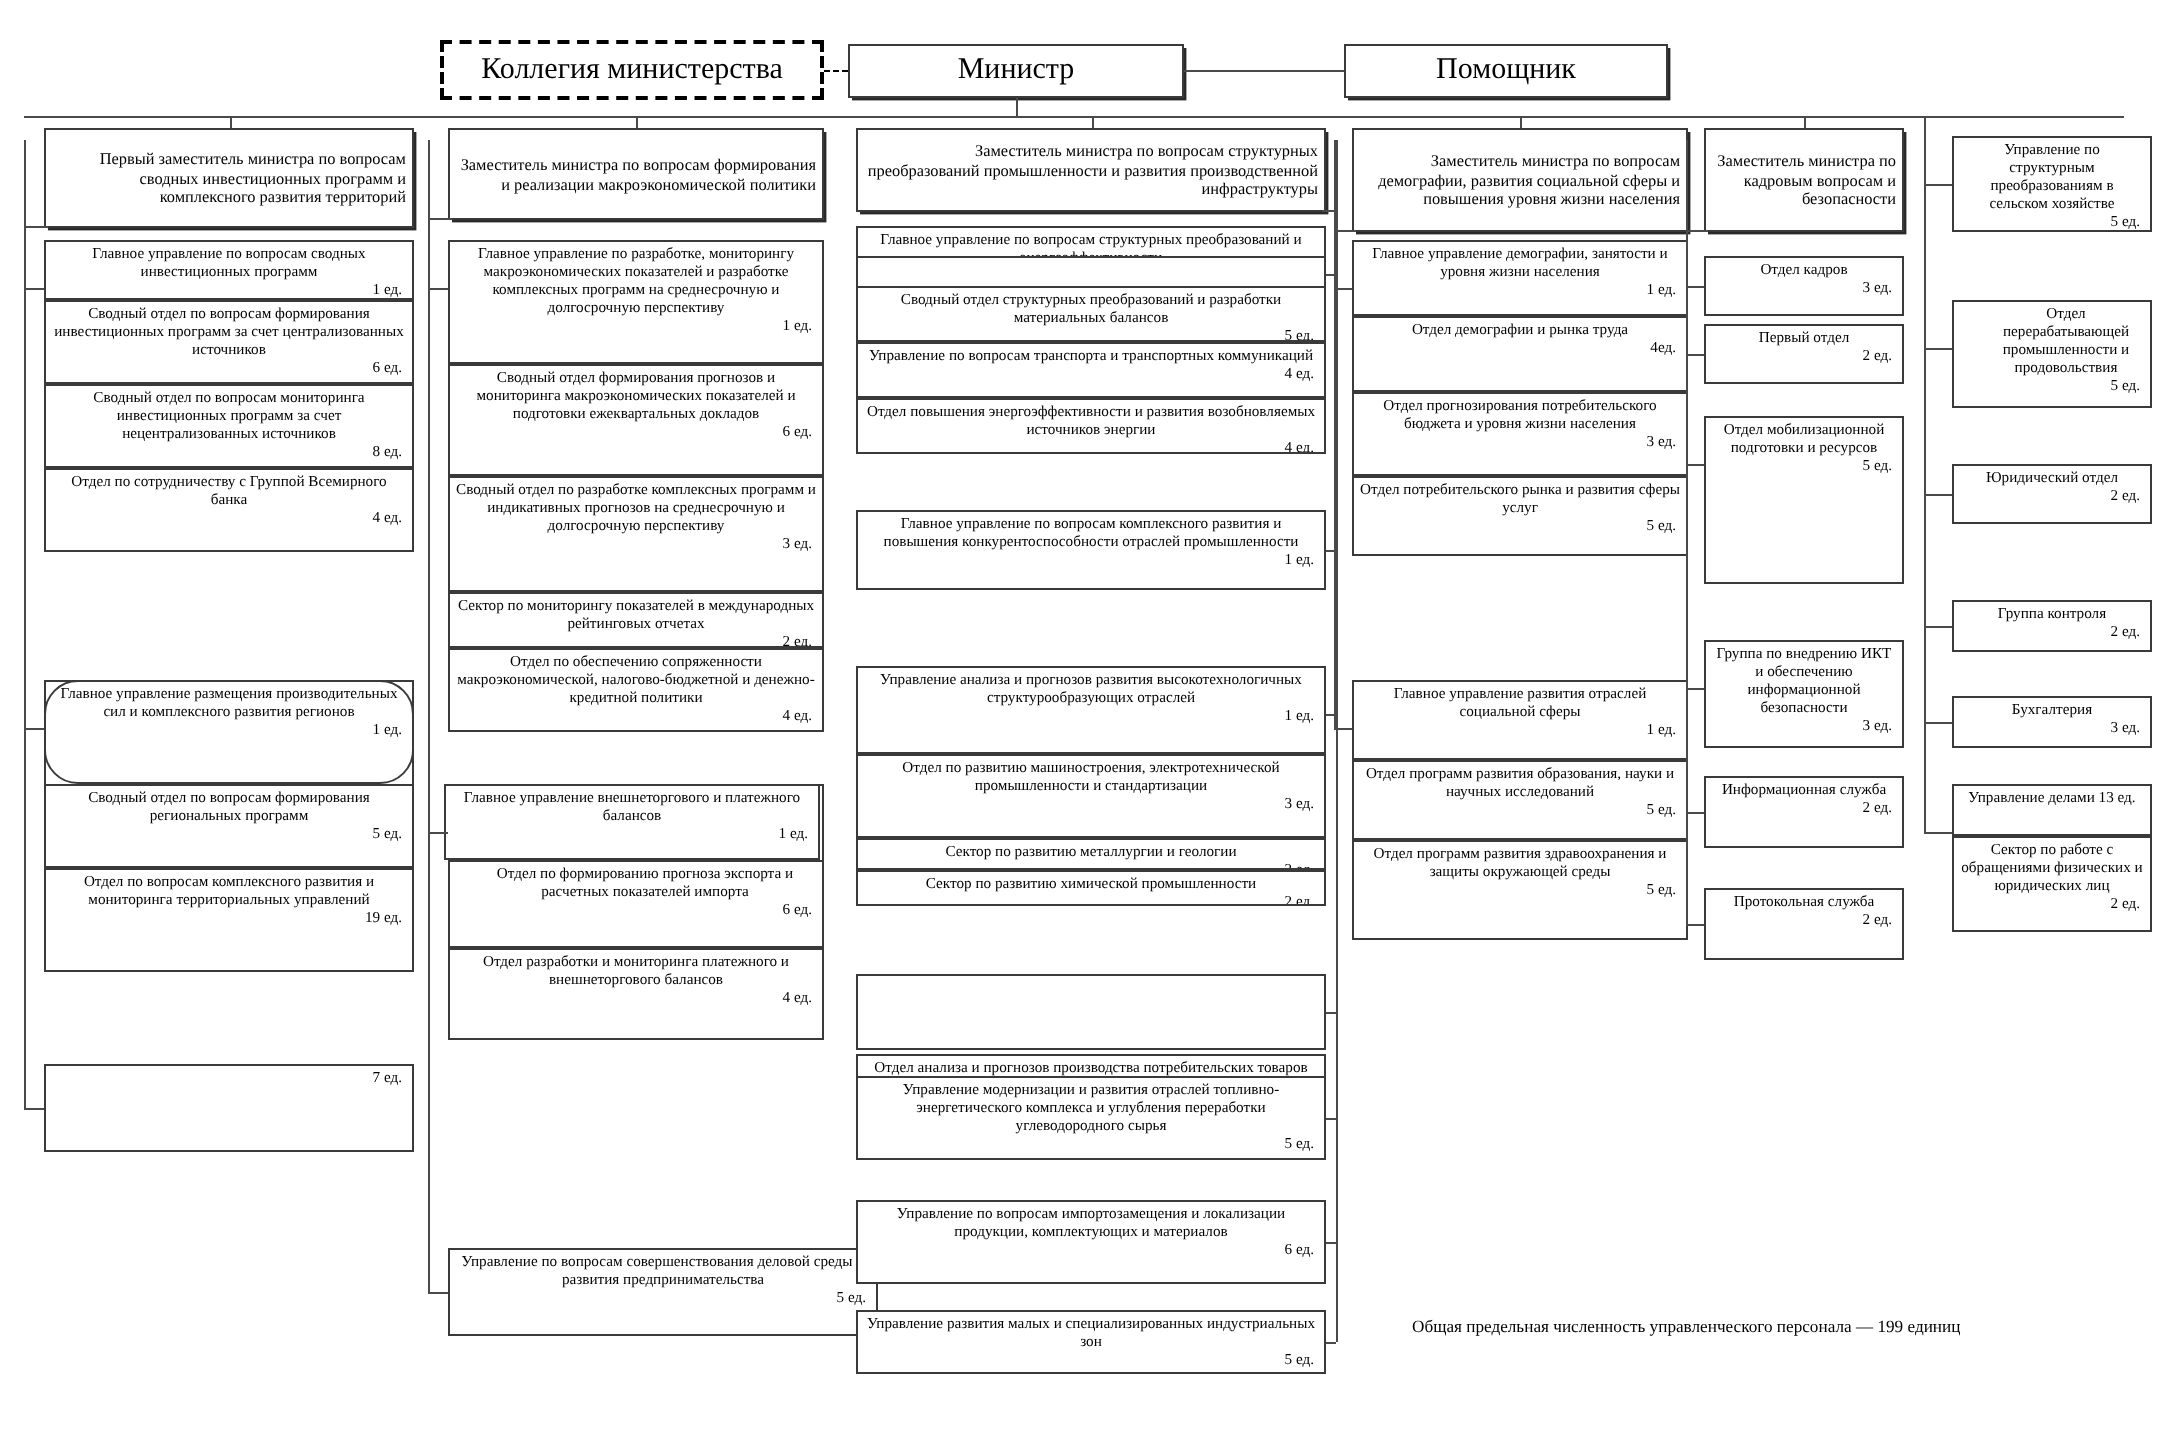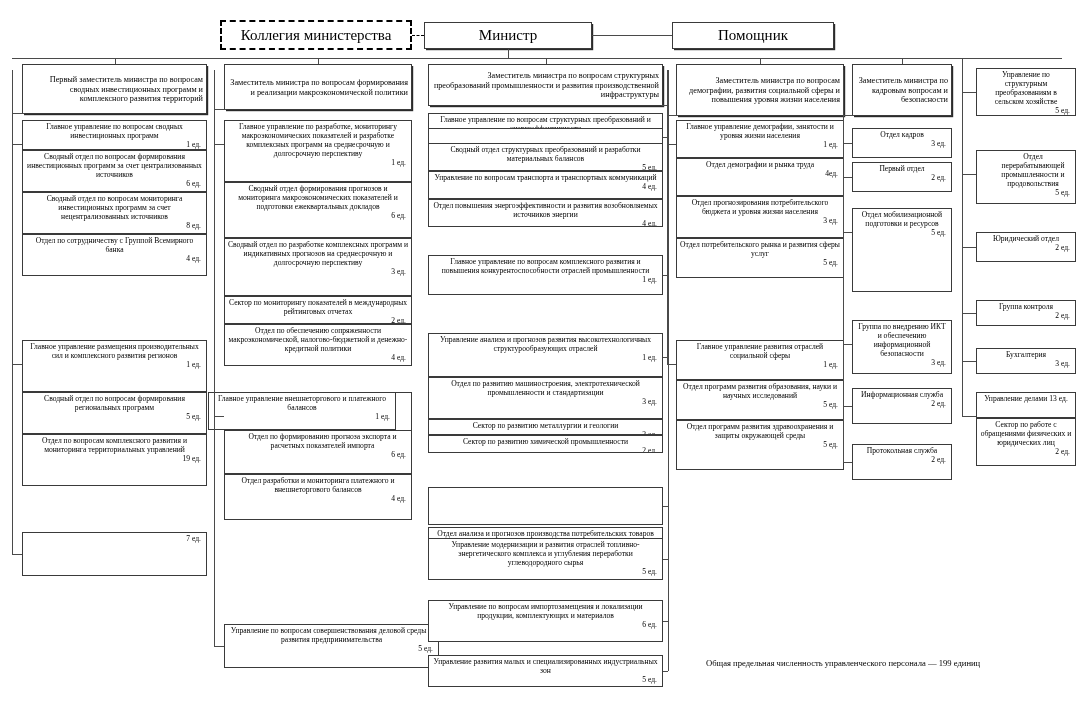--- a/index.html
+++ b/index.html
@@ -95,21 +95,21 @@
     <div class="box unit" style="left: 22px; top: 192px; width: 185px; height: 42px;">
       <span class="t">Сводный отдел по вопросам мониторинга инвестиционных программ за счет нецентрализованных источников</span>
       <span class="u">8 ед.</span>
     </div>
     <div class="box unit" style="left: 22px; top: 234px; width: 185px; height: 42px;">
       <span class="t">Отдел по сотрудничеству с Группой Всемирного банка</span>
       <span class="u">4 ед.</span>
     </div>
     <div class="hline" style="left: 12px; top: 144px; width: 10px;"></div>
     <div class="gframe" style="left: 22px; top: 340px; width: 185px; height: 146px;"></div>
-    <div class="box unit" style="left: 22px; top: 340px; width: 185px; height: 52px;">
+    <div class="box unit" style="left: 22px; top: 340px; width: 185px; height: 52px; border-radius: 17px;">
       <span class="t">Главное управление размещения производительных сил и комплексного развития регионов</span>
       <span class="u">1 ед.</span>
     </div>
     <div class="box unit" style="left: 22px; top: 392px; width: 185px; height: 42px;">
       <span class="t">Сводный отдел по вопросам формирования региональных программ</span>
       <span class="u">5 ед.</span>
     </div>
     <div class="box unit" style="left: 22px; top: 434px; width: 185px; height: 52px;">
       <span class="t">Отдел по вопросам комплексного развития и мониторинга территориальных управлений</span>
       <span class="u">19 ед.</span>
@@ -143,21 +143,21 @@
     <div class="box unit" style="left: 224px; top: 296px; width: 188px; height: 28px;">
       <span class="t">Сектор по мониторингу показателей в международных рейтинговых отчетах</span>
       <span class="u">2 ед.</span>
     </div>
     <div class="box unit" style="left: 224px; top: 324px; width: 188px; height: 42px;">
       <span class="t">Отдел по обеспечению сопряженности макроэкономической, налогово-бюджетной и денежно-кредитной политики</span>
       <span class="u">4 ед.</span>
     </div>
     <div class="hline" style="left: 214px; top: 144px; width: 10px;"></div>
     <div class="gframe" style="left: 224px; top: 392px; width: 188px; height: 128px;"></div>
-    <div class="box unit" style="left: 208px; top: 392px; width: 188px; height: 38px;">
+    <div class="box unit" style="left: 222px; top: 392px; width: 188px; height: 38px;">
       <span class="t">Главное управление внешнеторгового и платежного балансов</span>
       <span class="u">1 ед.</span>
     </div>
     <div class="box unit" style="left: 224px; top: 430px; width: 188px; height: 44px; padding-left: 12px;">
       <span class="t">Отдел по формированию прогноза экспорта и расчетных показателей импорта</span>
       <span class="u">6 ед.</span>
     </div>
     <div class="box unit" style="left: 224px; top: 474px; width: 188px; height: 46px;">
       <span class="t">Отдел разработки и мониторинга платежного и внешнеторгового балансов</span>
       <span class="u">4 ед.</span>

